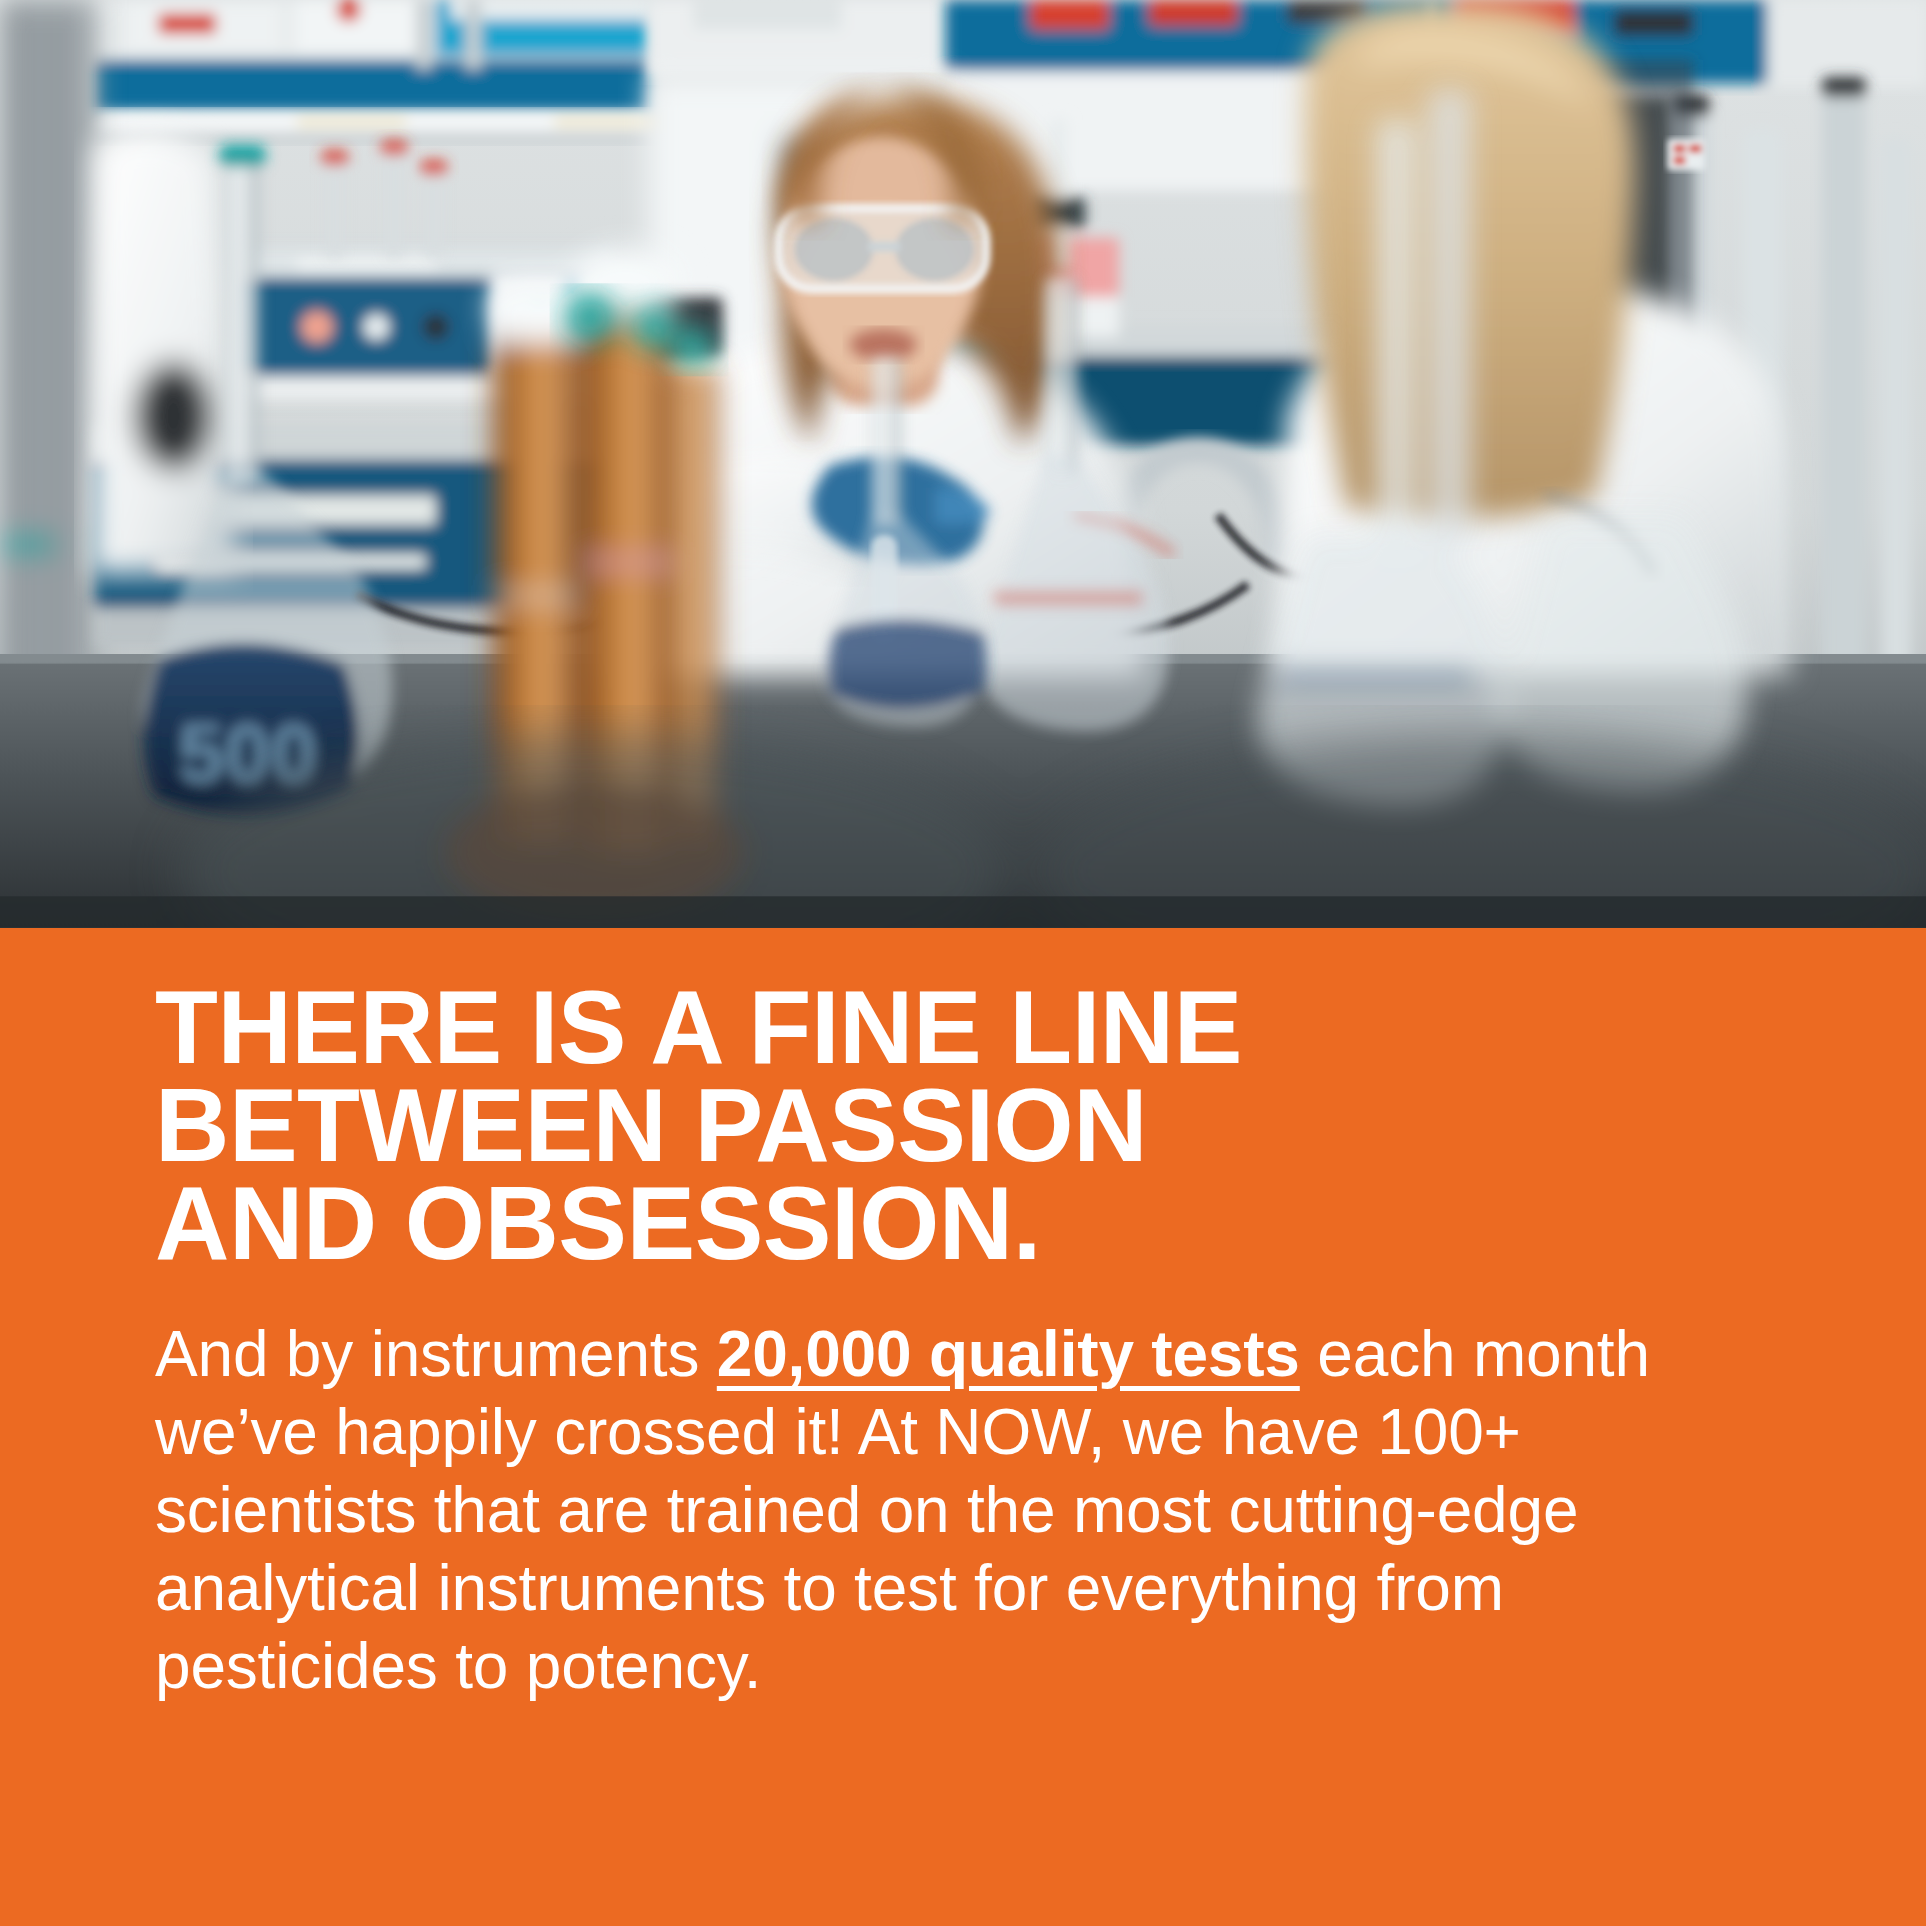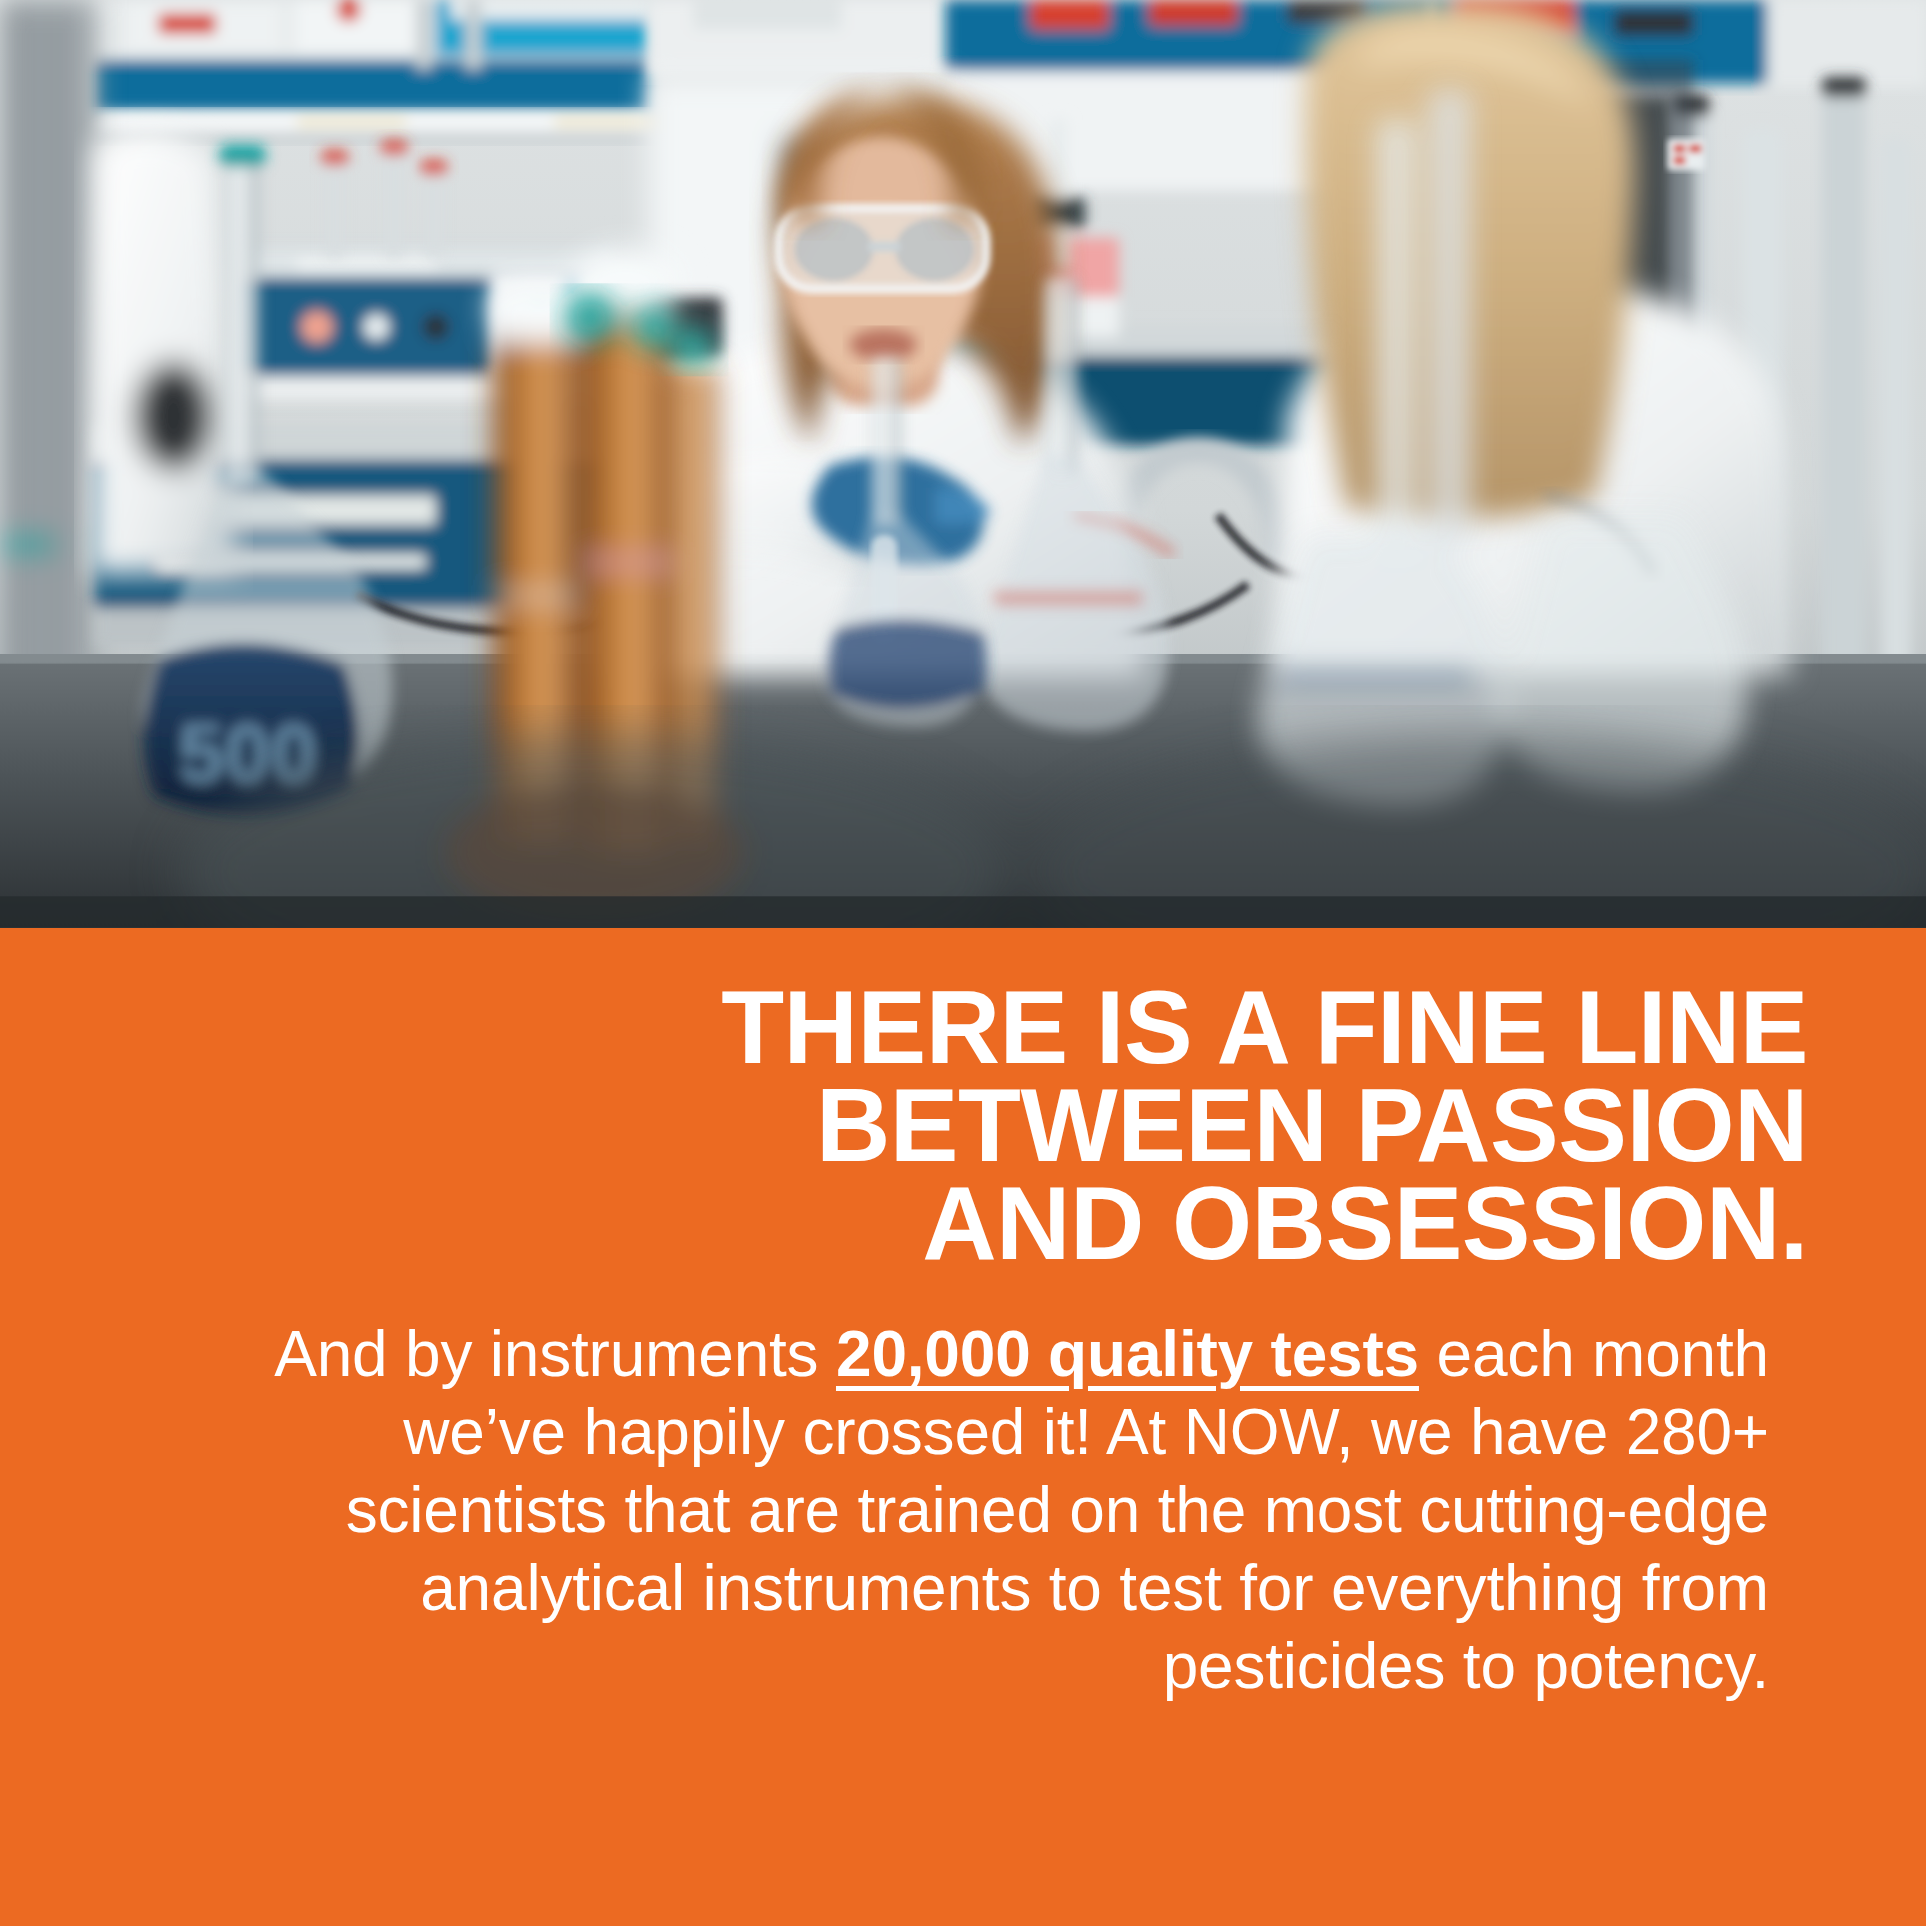--- a/index.html
+++ b/index.html
@@ -38,24 +38,23 @@
     position: absolute;
     left: 0;
     top: 928px;
     width: 1927px;
     height: 999px;
     background: #ec6a22;
   }
 
   .copy-block {
     position: absolute;
-    left: 145px;
+    left: 155px;
     top: 51px;
     width: 1663px;
-    text-align: right;
   }
 
   .headline {
     margin: 0;
     color: #ffffff;
     font-family: "Liberation Sans", sans-serif;
     font-weight: 700;
     font-size: 103px;
     line-height: 0.95;
     letter-spacing: -0.5px;
@@ -406,19 +405,19 @@
     </svg>
   </div>
 
   <div class="orange-panel">
     <div class="copy-block">
 
       <h1 class="headline">THERE IS A FINE LINE
 BETWEEN PASSION
 AND OBSESSION.</h1>
 
-      <p class="body-copy"><span class="run">And by instruments </span><span class="highlight">20,000 quality tests</span><span class="run"> each month we’ve happily crossed it! At NOW, we have 280+ scientists that are trained on the most cutting-edge analytical instruments to test for everything from pesticides to potency.</span></p>
+      <p class="body-copy"><span class="run">And by instruments </span><span class="highlight">20,000 quality tests</span><span class="run"> each month we’ve happily crossed it! At NOW, we have 100+ scientists that are trained on the most cutting-edge analytical instruments to test for everything from pesticides to potency.</span></p>
 
     </div>
   </div>
 
 </div>
 
 
 </body></html>

